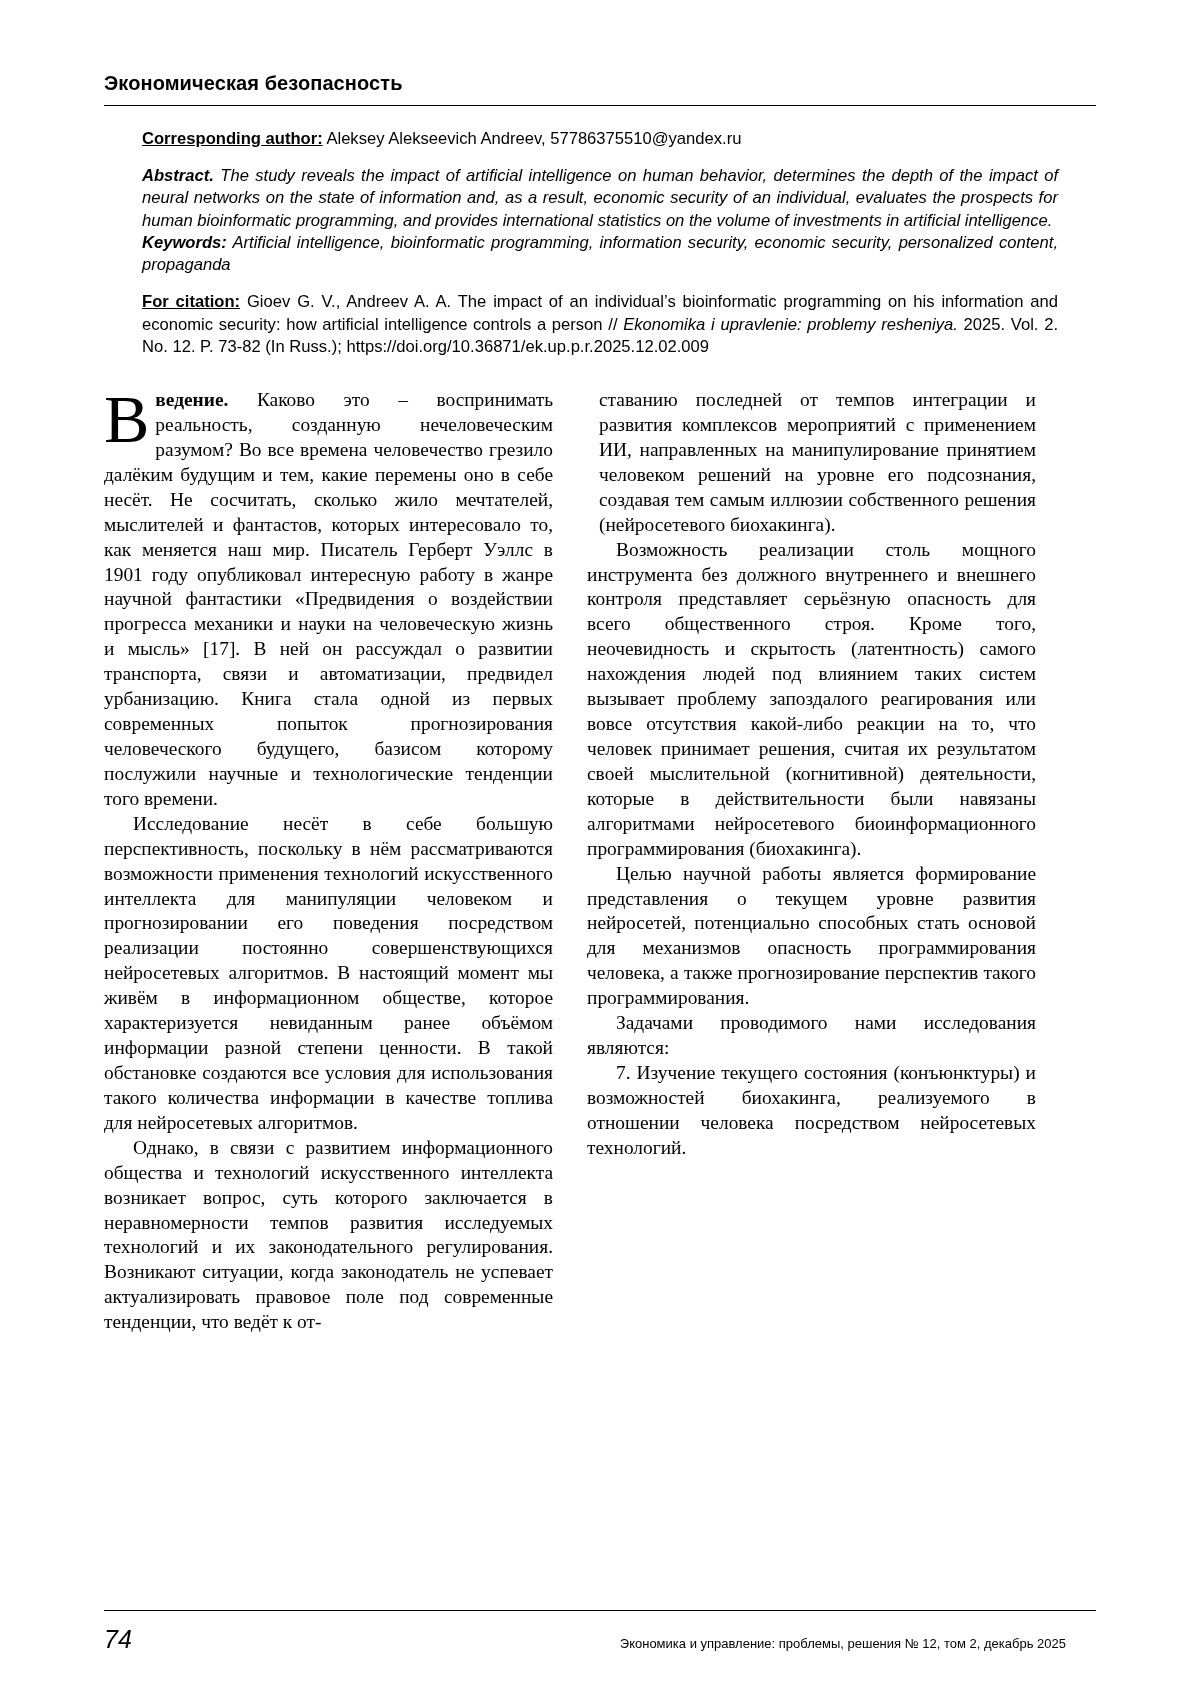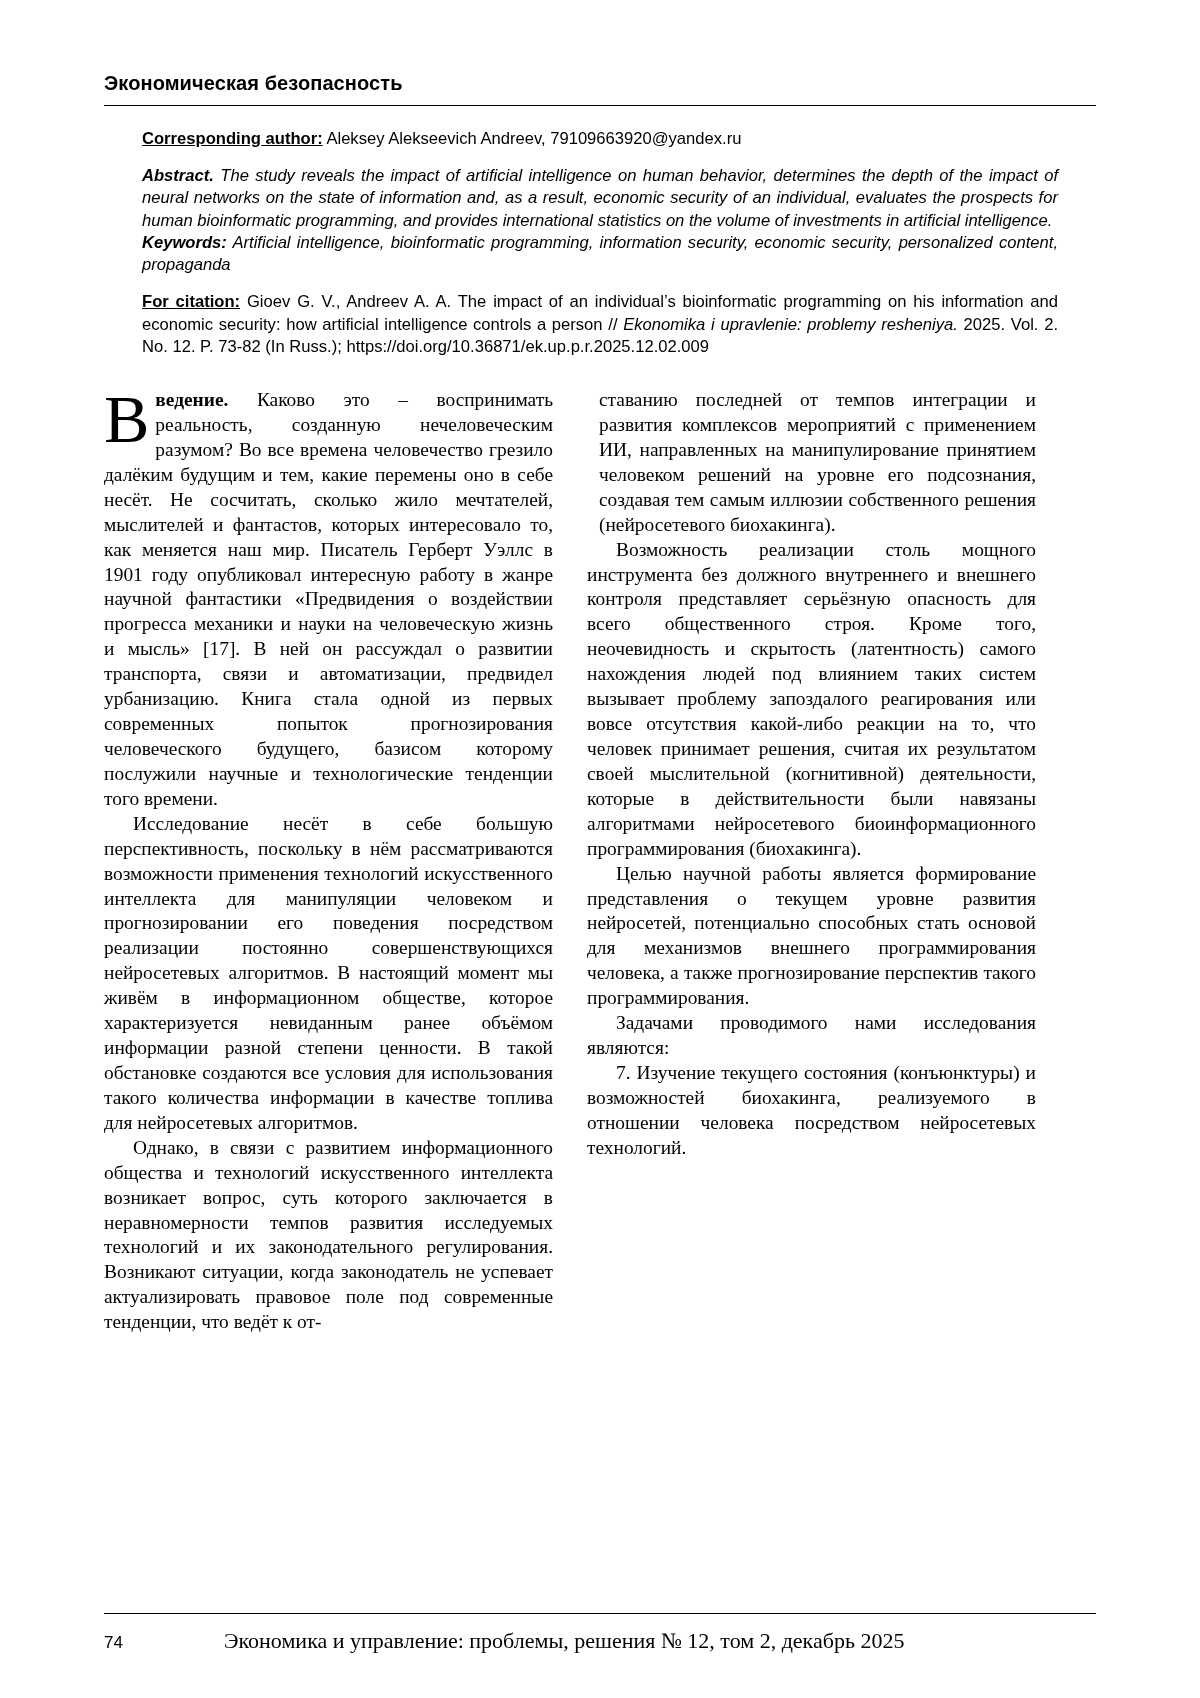--- a/index.html
+++ b/index.html
@@ -98,43 +98,43 @@
     border: none;
     border-top: 1.6px solid #000;
     margin-bottom: 14px;
   }
   .footer-row {
     display: flex;
     align-items: baseline;
     font-family: "Liberation Sans", sans-serif;
   }
   .page-no {
-    font-size: 17px;
+    font-size: 25px;
     width: 120px;
+    font-style: italic;
   }
   .journal-line {
     flex: 1;
-    text-align: left;
-    font-size: 22px;
+    text-align: right;
+    font-size: 13px;
     padding-right: 30px;
-    font-family: Liberation Serif, serif;
   }
 </style>
 </head>
 <body>
 
 <div class="page">
 
   <div class="running-head">Экономическая безопасность</div>
   <hr class="rule">
 
   <div class="frontmatter">
 
     <div class="fm-block">
-      <span class="lbl-bold">Corresponding author:</span><span> Aleksey Alekseevich Andreev, 79109663920@yandex.ru</span>
+      <span class="lbl-bold">Corresponding author:</span><span> Aleksey Alekseevich Andreev, 57786375510@yandex.ru</span>
     </div>
 
     <div class="fm-block abstract-body">
       <span class="lbl-bold-italic">Abstract.</span><span> The study reveals the impact of artificial intelligence on human behavior, determines the depth of the impact of neural networks on the state of information and, as a result, economic security of an individual, evaluates the prospects for human bioinformatic programming, and provides international statistics on the volume of investments in artificial intelligence.</span>
       <br>
       <span class="lbl-bold-italic">Keywords:</span><span> Artificial intelligence, bioinformatic programming, information security, economic security, personalized content, propaganda</span>
     </div>
 
     <div class="fm-block citation">
       <span class="lbl-bold">For citation:</span><span> Gioev G. V., Andreev A. A. The impact of an individual’s bioinformatic programming on his information and economic security: how artificial intelligence controls a person // </span><span class="italic">Ekonomika i upravlenie: problemy resheniya.</span><span> 2025. Vol. 2. No. 12. P. 73-82 (In Russ.); https://doi.org/10.36871/ek.up.p.r.2025.12.02.009</span>
@@ -148,21 +148,21 @@
       <p class="dropcap-para">
         <span class="dropcap">В</span><span class="bold">ведение.</span><span> Каково это – воспринимать реальность, созданную нечеловеческим разумом? Во все времена человечество грезило далёким будущим и тем, какие перемены оно в себе несёт. Не сосчитать, сколько жило мечтателей, мыслителей и фантастов, которых интересовало то, как меняется наш мир. Писатель Герберт Уэллс в 1901 году опубликовал интересную работу в жанре научной фантастики «Предвидения о воздействии прогресса механики и науки на человеческую жизнь и мысль» [17]. В ней он рассуждал о развитии транспорта, связи и автоматизации, предвидел урбанизацию. Книга стала одной из первых современных попыток прогнозирования человеческого будущего, базисом которому послужили научные и технологические тенденции того времени.</span>
       </p>
       <p>Исследование несёт в себе большую перспективность, поскольку в нём рассматриваются возможности применения технологий искусственного интеллекта для манипуляции человеком и прогнозировании его поведения посредством реализации постоянно совершенствующихся нейросетевых алгоритмов. В настоящий момент мы живём в информационном обществе, которое характеризуется невиданным ранее объёмом информации разной степени ценности. В такой обстановке создаются все условия для использования такого количества информации в качестве топлива для нейросетевых алгоритмов.</p>
       <p>Однако, в связи с развитием информационного общества и технологий искусственного интеллекта возникает вопрос, суть которого заключается в неравномерности темпов развития исследуемых технологий и их законодательного регулирования. Возникают ситуации, когда законодатель не успевает актуализировать правовое поле под современные тенденции, что ведёт к от-</p>
     </div>
 
     <div class="col">
       <p class="noindent">ставанию последней от темпов интеграции и развития комплексов мероприятий с применением ИИ, направленных на манипулирование принятием человеком решений на уровне его подсознания, создавая тем самым иллюзии собственного решения (нейросетевого биохакинга).</p>
       <p>Возможность реализации столь мощного инструмента без должного внутреннего и внешнего контроля представляет серьёзную опасность для всего общественного строя. Кроме того, неочевидность и скрытость (латентность) самого нахождения людей под влиянием таких систем вызывает проблему запоздалого реагирования или вовсе отсутствия какой-либо реакции на то, что человек принимает решения, считая их результатом своей мыслительной (когнитивной) деятельности, которые в действительности были навязаны алгоритмами нейросетевого биоинформационного программирования (биохакинга).</p>
-      <p>Целью научной работы является формирование представления о текущем уровне развития нейросетей, потенциально способных стать основой для механизмов внешнего программирования человека, а также прогнозирование перспектив такого программирования.</p>
+      <p>Целью научной работы является формирование представления о текущем уровне развития нейросетей, потенциально способных стать основой для механизмов опасность программирования человека, а также прогнозирование перспектив такого программирования.</p>
       <p>Задачами проводимого нами исследования являются:</p>
       <p>7. Изучение текущего состояния (конъюнктуры) и возможностей биохакинга, реализуемого в отношении человека посредством нейросетевых технологий.</p>
     </div>
 
   </div>
 
   <div class="footer">
     <hr class="footer-rule">
     <div class="footer-row">
       <div class="page-no">74</div>

